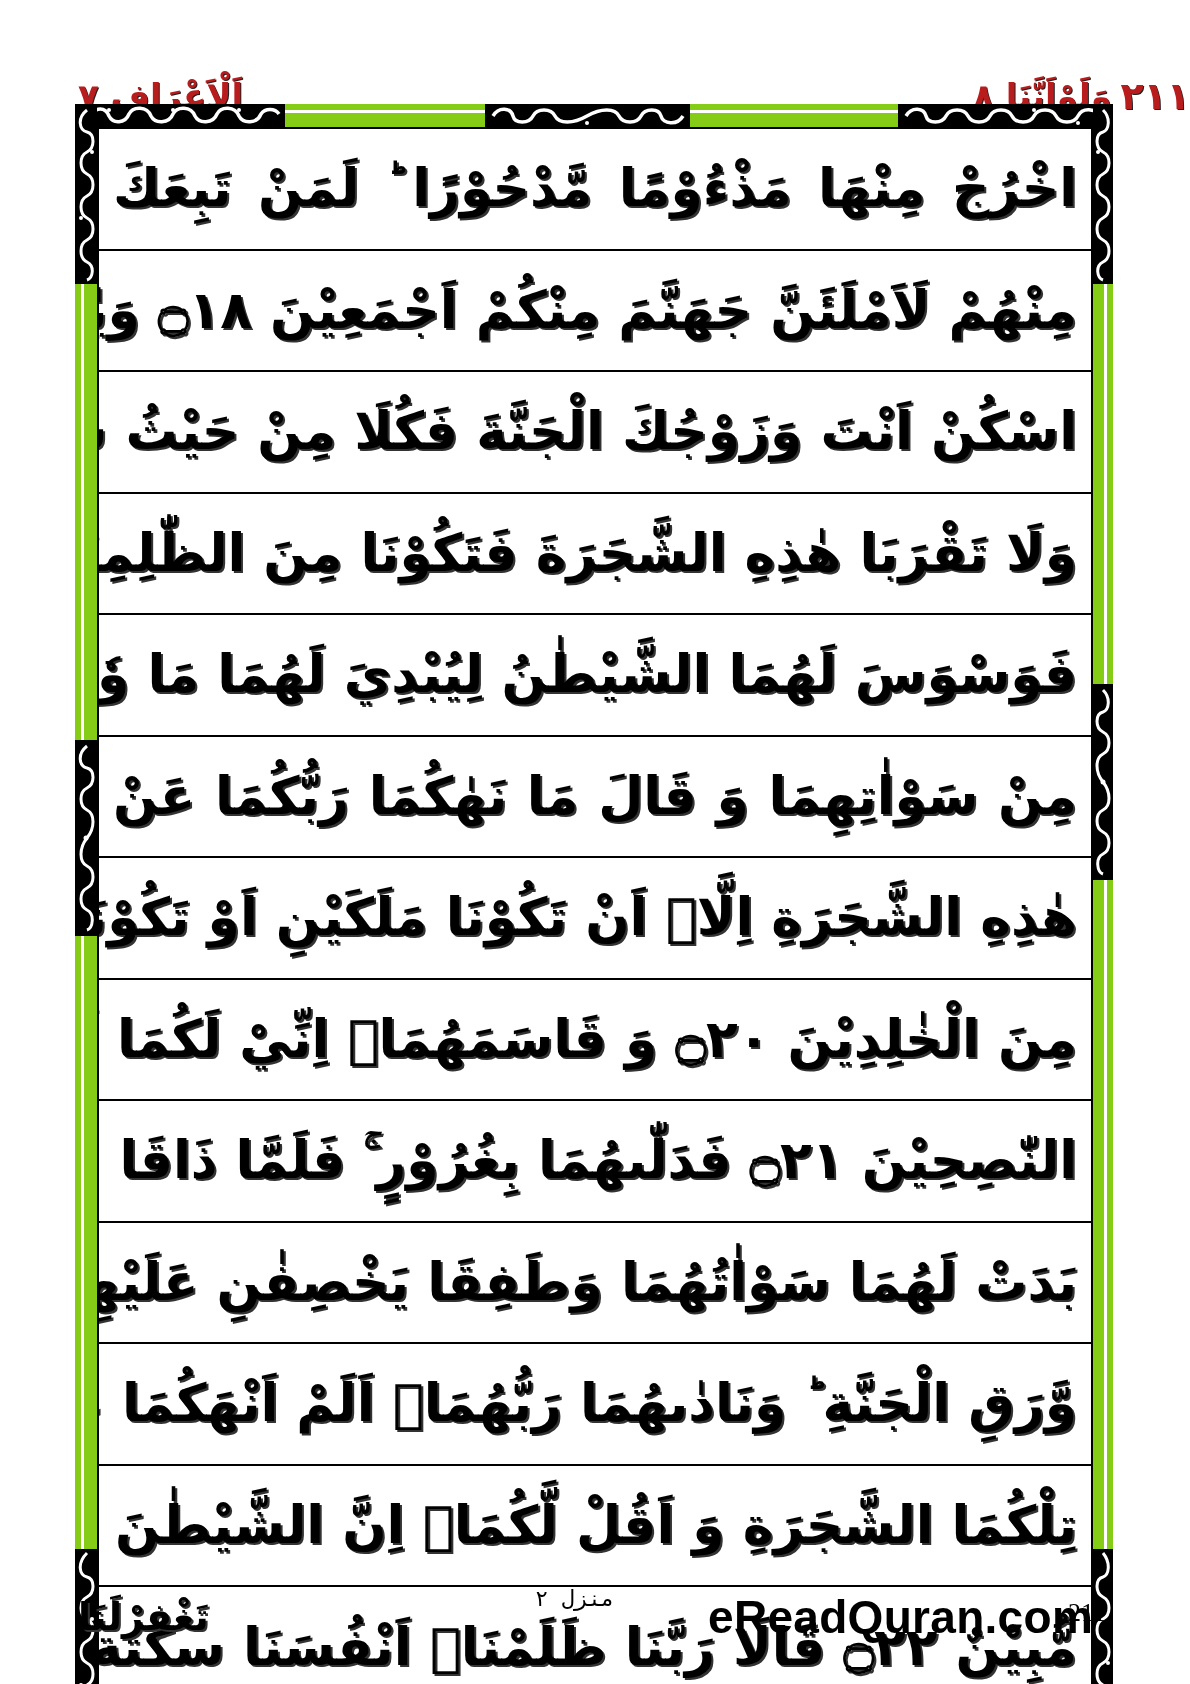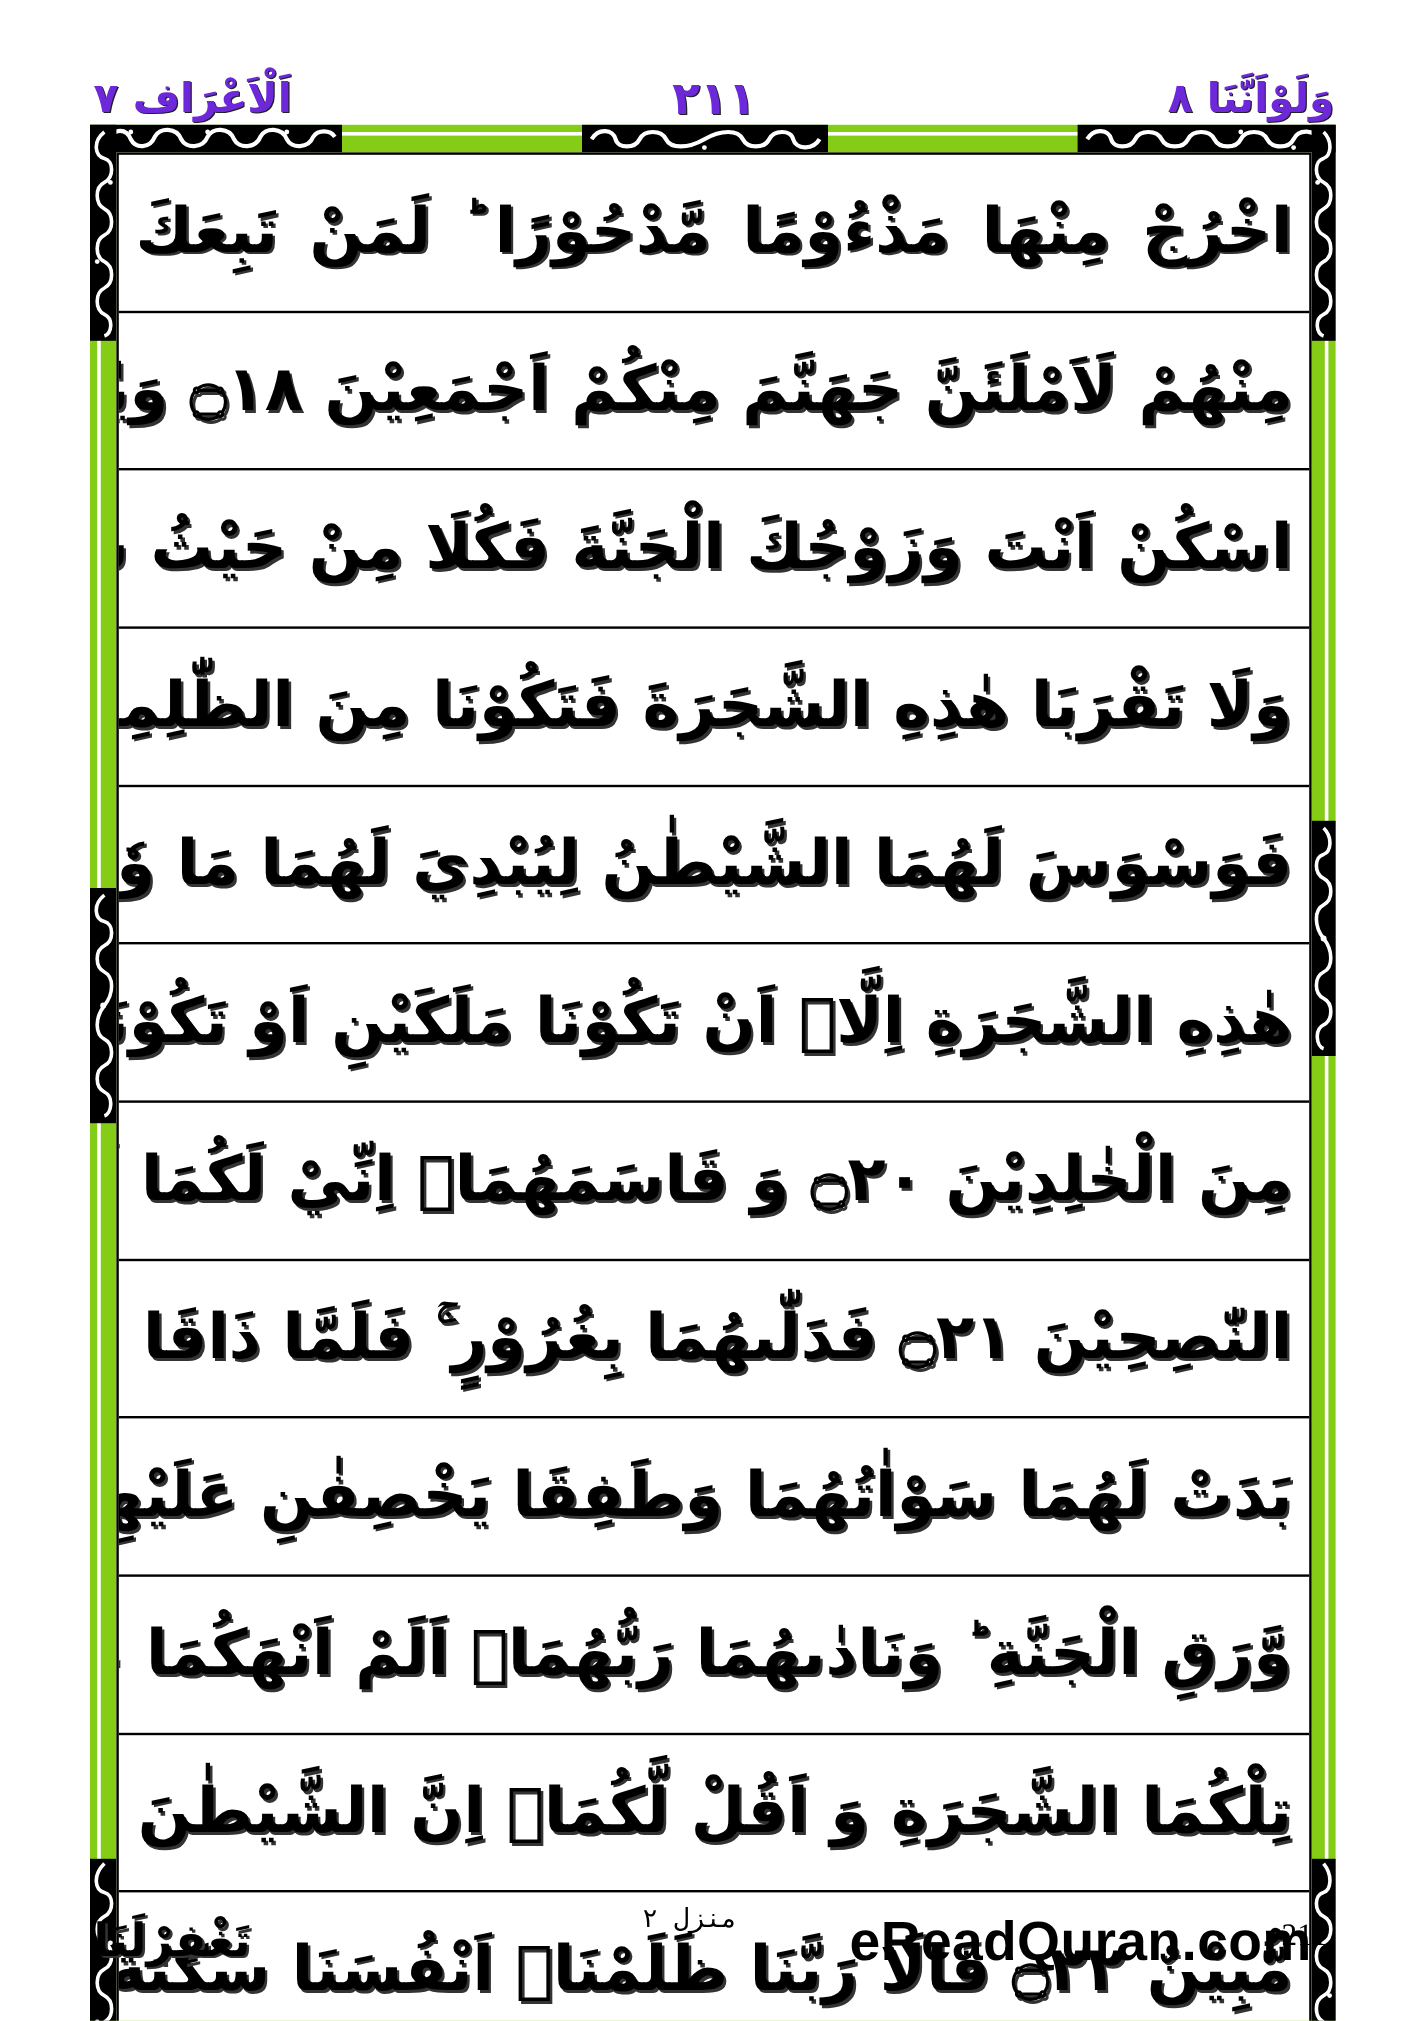--- a/index.html
+++ b/index.html
@@ -1,21 +1,21 @@
 <!DOCTYPE html>
 <html><head>
   <meta charset="utf-8">
   <style>
     html, body { margin: 0; padding: 0; background: #ffffff; }
     body { width: 1190px; height: 1684px; position: relative; overflow: hidden; font-family: "DejaVu Sans", sans-serif; color: #000; }
 
     
-    .hdr { position: absolute; top: 54px; height: 56px; font-family: "DejaVu Sans", sans-serif; font-weight: bold; font-size: 34px; line-height: 56px; direction: rtl; color: #6d28d9; text-shadow: 1px 1px 0 #222; }
+    .hdr { position: absolute; top: 68px; height: 56px; font-family: "DejaVu Sans", sans-serif; font-weight: bold; font-size: 34px; line-height: 56px; direction: rtl; color: #b91c1c; text-shadow: 1px 1px 0 #222; }
     .hdr-right { right: 78px; text-align: right; margin-left: 20px; }
-    .hdr-center { left: 0; right: 0; text-align: center; font-size: 38px; }
+    .hdr-center { left: 0; right: 0; text-align: right; font-size: 38px; }
     .hdr-left { left: 78px; text-align: left; }
 
     
     .frame { position: absolute; left: 75px; top: 104px; width: 1038px; height: 1625px; background: #84cc16; }
     .frame-inner-line { position: absolute; left: 6px; top: 6px; right: 6px; bottom: 6px; border: 3px solid #fff; box-sizing: border-box; }
     .frame-content { position: absolute; left: 22px; top: 23px; right: 20px; bottom: 20px; background: #fff; border: 2px solid #000; box-sizing: border-box; }
 
     
     .orn { position: absolute; background: #000; overflow: hidden; }
     .orn svg { display: block; width: 100%; height: 100%; }
@@ -141,20 +141,23 @@
       <div class="line">
           <div class="line-text">اسْكُنْ اَنْتَ وَزَوْجُكَ الْجَنَّةَ فَكُلَا مِنْ حَيْثُ شِئْتُمَا</div>
         </div>
       <div class="line">
           <div class="line-text">وَلَا تَقْرَبَا هٰذِهِ الشَّجَرَةَ فَتَكُوْنَا مِنَ الظّٰلِمِيْنَ ۝١٩</div>
         </div>
       <div class="line">
           <div class="line-text">فَوَسْوَسَ لَهُمَا الشَّيْطٰنُ لِيُبْدِيَ لَهُمَا مَا وٗرِيَ عَنْهُمَا</div>
         </div>
       <div class="line">
+          <div class="line-text">مِنْ سَوْاٰتِهِمَا وَ قَالَ مَا نَهٰكُمَا رَبُّكُمَا عَنْ</div>
+        </div>
+      <div class="line">
           <div class="line-text">هٰذِهِ الشَّجَرَةِ اِلَّاۤ اَنْ تَكُوْنَا مَلَكَيْنِ اَوْ تَكُوْنَا</div>
         </div>
       <div class="line">
           <div class="line-text">مِنَ الْخٰلِدِيْنَ ۝٢٠ وَ قَاسَمَهُمَاۤ اِنِّيْ لَكُمَا لَمِنَ</div>
         </div>
       <div class="line">
           <div class="line-text">النّٰصِحِيْنَ ۝٢١ فَدَلّٰىهُمَا بِغُرُوْرٍ ۚ فَلَمَّا ذَاقَا الشَّجَرَةَ</div>
         </div>
       <div class="line">
           <div class="line-text">بَدَتْ لَهُمَا سَوْاٰتُهُمَا وَطَفِقَا يَخْصِفٰنِ عَلَيْهِمَا مِنْ</div>

